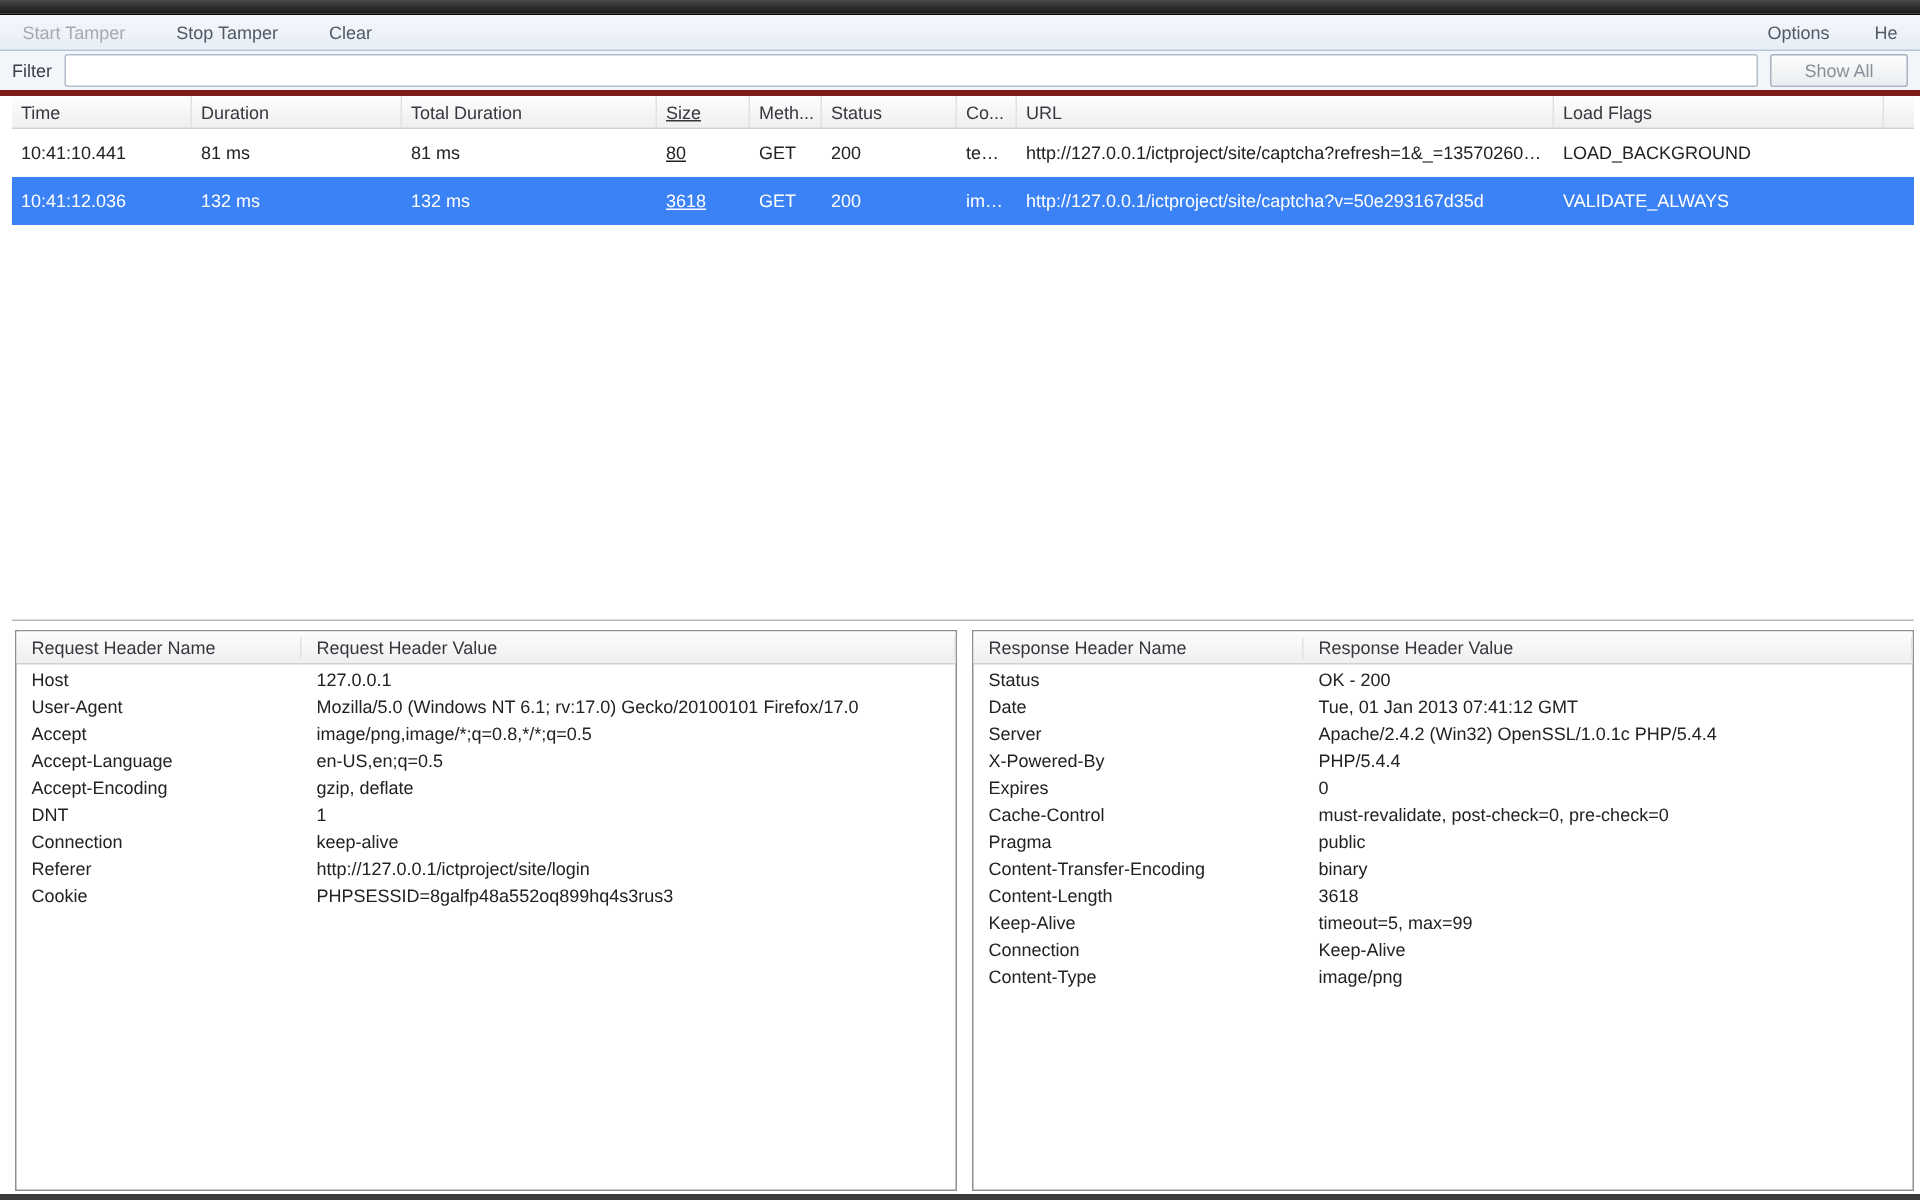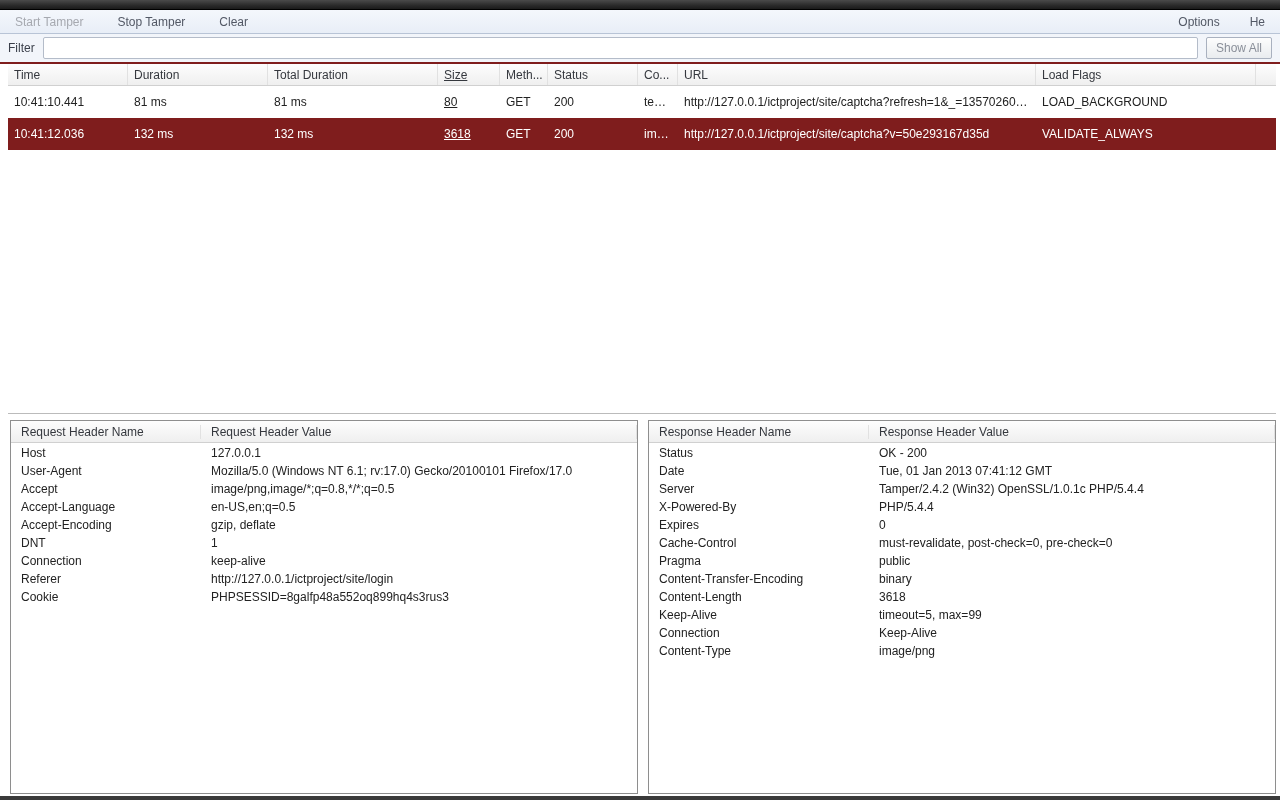--- a/index.html
+++ b/index.html
@@ -6,34 +6,34 @@
 body { background: #fff; width: 1280px; height: 800px; overflow: hidden; position: relative; }
 
 .titlebar-edge { height: 10px; background: linear-gradient(to bottom, #4a4a4a 0%, #2a2a2a 60%, #1a1a1a 100%); border-bottom: 1px solid #000; }
 
 .toolbar { height: 24px; background: linear-gradient(to bottom, #f4f7fc 0%, #e8eef7 100%); border-bottom: 1px solid #b8c4d6; display: flex; align-items: center; padding: 0 6px; }
 .toolbar-left { display: flex; gap: 16px; }
 .toolbar-btn { padding: 2px 8px; color: #525865; background: transparent; border: 1px solid transparent; cursor: pointer; }
 .toolbar-btn.disabled { color: #a6a9b0; cursor: default; }
 .toolbar-right { margin-left: auto; display: flex; gap: 12px; }
 
-.filter-row { height: 30px; background: #f2f5fa; border-bottom: 2px solid #7f1d1d; display: flex; align-items: center; padding: 4px 8px; gap: 8px; }
+.filter-row { height: 30px; background: #f2f5fa; border-bottom: 4px solid #7f1d1d; display: flex; align-items: center; padding: 4px 8px; gap: 8px; }
 .filter-label { color: #3a3f4a; }
 .filter-input { flex: 1; height: 22px; border: 1px solid #b4bcc9; border-radius: 2px; padding: 0 6px; background: #fff; outline: none; }
-.showall-btn { height: 22px; padding: 0 9px; border: 1px solid #a9b1bf; border-radius: 2px; background: linear-gradient(to bottom, #fdfdfd, #e9ecef); color: #8a8f99; cursor: pointer; }
+.showall-btn { height: 22px; padding: 0 22px; border: 1px solid #a9b1bf; border-radius: 2px; background: linear-gradient(to bottom, #fdfdfd, #e9ecef); color: #8a8f99; cursor: pointer; }
 
 .main-area { position: absolute; top: 64px; bottom: 0; left: 0; right: 0; display: flex; flex-direction: column; }
 
 .grid-wrap { flex: 1; overflow: hidden; border-bottom: 1px solid #bbb; background: #fff; margin: 0 4px 0 8px; }
 .grid-header { display: flex; height: 22px; background: linear-gradient(to bottom, #fdfdfd 0%, #efefef 100%); border-bottom: 1px solid #d0d0d0; }
 .gh { display: flex; align-items: center; padding: 0 6px; color: #35383e; border-right: 1px solid #e1e1e1; white-space: nowrap; overflow: hidden; text-overflow: ellipsis; cursor: pointer; }
 .grid-body { background: #fff; }
 .gr { display: flex; height: 32px; align-items: center; }
 .gc { padding: 0 6px; white-space: nowrap; overflow: hidden; text-overflow: ellipsis; color: #222; }
-.gr.selected { background: #7f1d1d; }
+.gr.selected { background: #3b82f6; }
 .gr.selected .gc { color: #fff; }
 
 .c-time   { width: 120px; }
 .c-dur    { width: 140px; }
 .c-tdur   { width: 170px; }
 .c-size   { width: 62px; text-decoration: underline; }
 .c-meth   { width: 48px; }
 .c-status { width: 90px; }
 .c-ct     { width: 40px; }
 .c-url    { width: 358px; }
@@ -173,21 +173,21 @@
           <div class="hr">
             <div class="hn">Status</div>
             <div class="hv">OK - 200</div>
           </div>
           <div class="hr">
             <div class="hn">Date</div>
             <div class="hv">Tue, 01 Jan 2013 07:41:12 GMT</div>
           </div>
           <div class="hr">
             <div class="hn">Server</div>
-            <div class="hv">Tamper/2.4.2 (Win32) OpenSSL/1.0.1c PHP/5.4.4</div>
+            <div class="hv">Apache/2.4.2 (Win32) OpenSSL/1.0.1c PHP/5.4.4</div>
           </div>
           <div class="hr">
             <div class="hn">X-Powered-By</div>
             <div class="hv">PHP/5.4.4</div>
           </div>
           <div class="hr">
             <div class="hn">Expires</div>
             <div class="hv">0</div>
           </div>
           <div class="hr">

